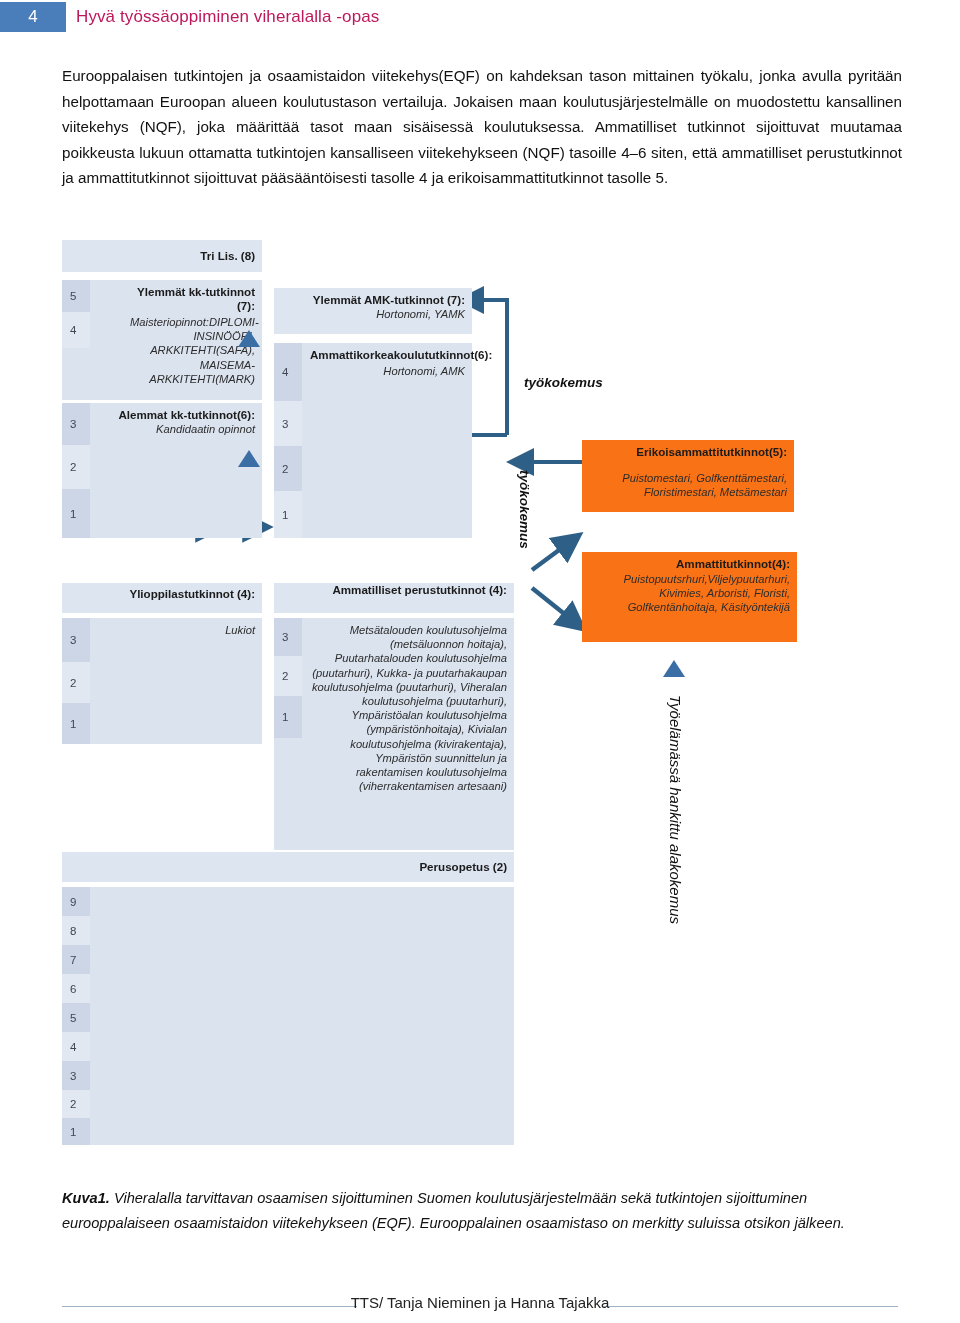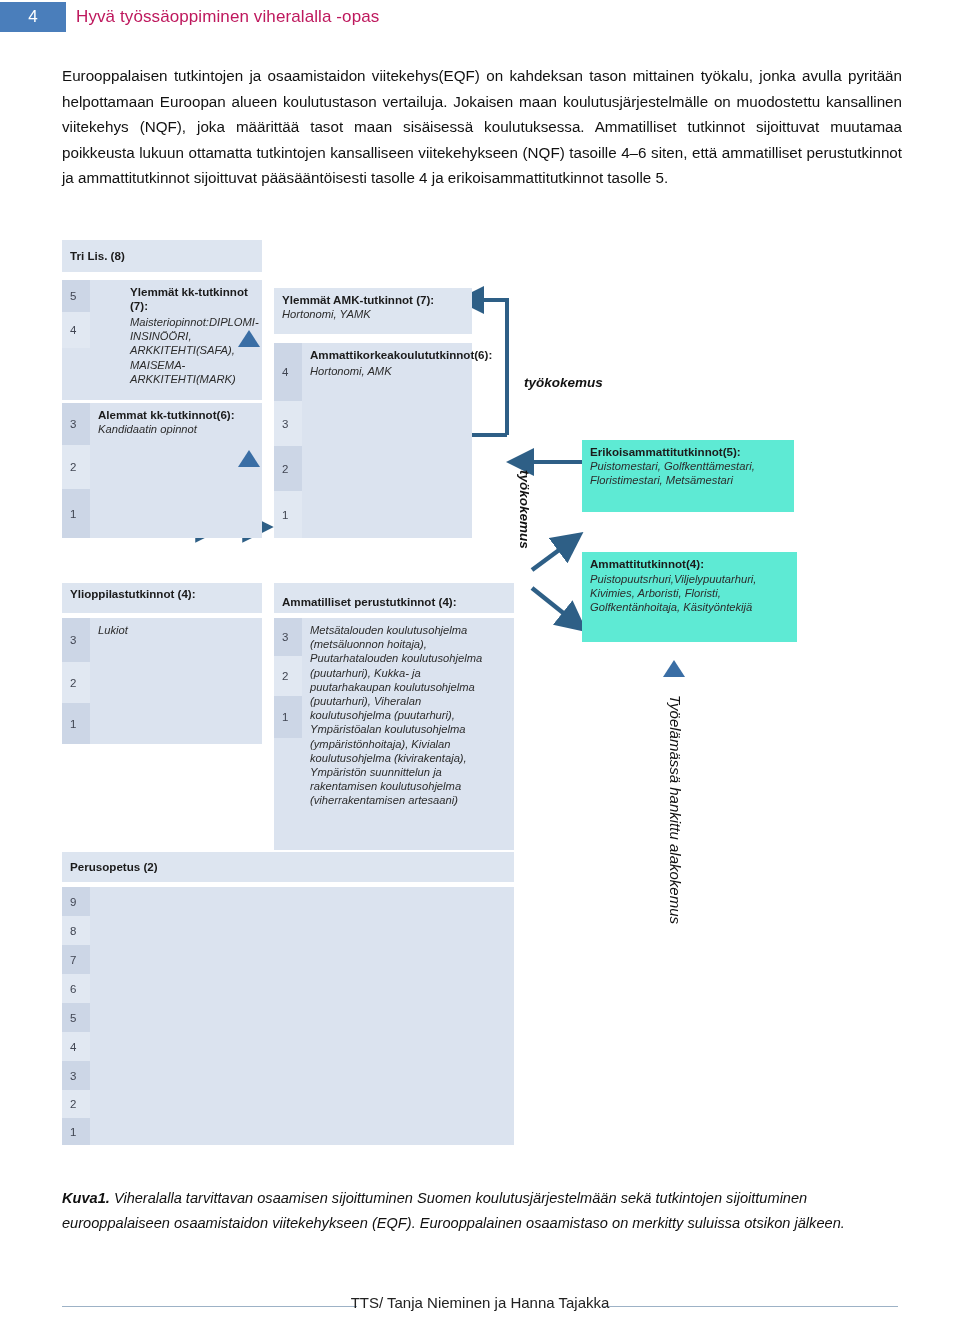--- a/index.html
+++ b/index.html
@@ -22,37 +22,37 @@
   }
   
   .intro{
     position:absolute;left:62px;top:63px;width:840px;
     font-size:15.2px;line-height:25.5px;text-align:justify;color:#111;
   }
   
   .figure{position:absolute;left:62px;top:240px;width:840px;height:910px;}
   .fig-box{position:absolute;box-sizing:border-box;}
   .band{background:#dbe3ef;}
-  .band-light{background:#5eead4;}
+  .band-light{background:#f97316;}
   .hdr-band{background:#dde5f0;border-bottom:2px solid #ffffff;}
   .numcol{position:absolute;left:0;top:0;width:28px;height:100%;}
   .numcell{
     width:28px;box-sizing:border-box;font-size:11.5px;color:#404552;
     display:flex;align-items:center;padding-left:8px;
     font-family:"Liberation Sans", sans-serif;
   }
   .n-dark{background:#ccd6e6;}
   .n-light{background:#e1e8f2;}
   .boxtitle{
     font-size:11.6px;font-weight:bold;color:#1b1b1b;line-height:14px;
   }
   .boxbody{
     font-size:11.2px;font-style:italic;color:#2c2c2c;line-height:14.2px;
   }
-  .pad{padding:5px 7px 5px 8px;}
+  .pad{padding:5px 7px 5px 8px;text-align:right;}
   
   .tri{
     position:absolute;width:0;height:0;
     border-left:11px solid transparent;border-right:11px solid transparent;
     border-bottom:17px solid #3a6ea5;
   }
   
   .wires{position:absolute;left:0;top:0;width:840px;height:910px;overflow:visible;}
   .wirelabel{
     position:absolute;font-size:13.5px;font-weight:bold;font-style:italic;
@@ -166,21 +166,21 @@
       <div class="boxtitle">Ammattikorkeakoulututkinnot(6):</div>
       <div class="boxbody" style="margin-top:2px;">Hortonomi, AMK</div>
     </div>
   </div>
 
   <div class="wirelabel" style="left:462px;top:135px;">työkokemus</div>
 
   <div class="fig-box band-light" style="left:520px;top:200px;width:212px;height:72px;">
     <div class="pad">
       <div class="boxtitle">Erikoisammattitutkinnot(5):</div>
-      <div class="boxbody" style="margin-top:0;">Puistomestari, Golfkenttämestari, Floristimestari, Metsämestari</div>
+      <div class="boxbody" style="margin-top:12px;">Puistomestari, Golfkenttämestari, Floristimestari, Metsämestari</div>
     </div>
   </div>
 
   <div class="fig-box band-light" style="left:520px;top:312px;width:215px;height:90px;">
     <div class="pad">
       <div class="boxtitle">Ammattitutkinnot(4):</div>
       <div class="boxbody" style="margin-top:1px;">Puistopuutsrhuri,Viljelypuutarhuri, Kivimies, Arboristi, Floristi, Golfkentänhoitaja, Käsityöntekijä</div>
     </div>
   </div>
 
@@ -194,29 +194,29 @@
       <div class="numcell n-dark" style="height:44px;">3</div>
       <div class="numcell n-light" style="height:41px;">2</div>
       <div class="numcell n-dark" style="height:41px;">1</div>
     </div>
     <div style="position:absolute;left:28px;top:0;right:0;" class="pad">
       <div class="boxbody">Lukiot</div>
     </div>
   </div>
 
   <div class="fig-box hdr-band" style="left:212px;top:343px;width:240px;height:32px;">
-    <div class="pad boxtitle" style="padding-top:12px;">Ammatilliset perustutkinnot (4):</div>
+    <div class="pad boxtitle" style="padding-top:0;">Ammatilliset perustutkinnot (4):</div>
   </div>
   <div class="fig-box band" style="left:212px;top:378px;width:240px;height:232px;">
     <div class="numcol">
       <div class="numcell n-dark" style="height:38px;">3</div>
       <div class="numcell n-light" style="height:40px;">2</div>
       <div class="numcell n-dark" style="height:42px;">1</div>
     </div>
-    <div style="position:absolute;left:28px;top:0;right:16px;" class="pad">
+    <div style="position:absolute;left:28px;top:0;right:0;" class="pad">
       <div class="boxbody">Metsätalouden koulutusohjelma (metsäluonnon hoitaja), Puutarhatalouden koulutusohjelma (puutarhuri), Kukka- ja puutarhakaupan koulutusohjelma (puutarhuri), Viheralan koulutusohjelma (puutarhuri), Ympäristöalan koulutusohjelma (ympäristönhoitaja), Kivialan koulutusohjelma (kivirakentaja), Ympäristön suunnittelun ja rakentamisen koulutusohjelma (viherrakentamisen artesaani)</div>
     </div>
   </div>
 
   <div class="fig-box hdr-band" style="left:0;top:612px;width:452px;height:32px;">
     <div class="pad boxtitle" style="padding-top:8px;">Perusopetus (2)</div>
   </div>
   <div class="fig-box band" style="left:0;top:647px;width:452px;height:258px;">
     <div class="numcol">
       <div class="numcell n-dark" style="height:29px;">9</div>

